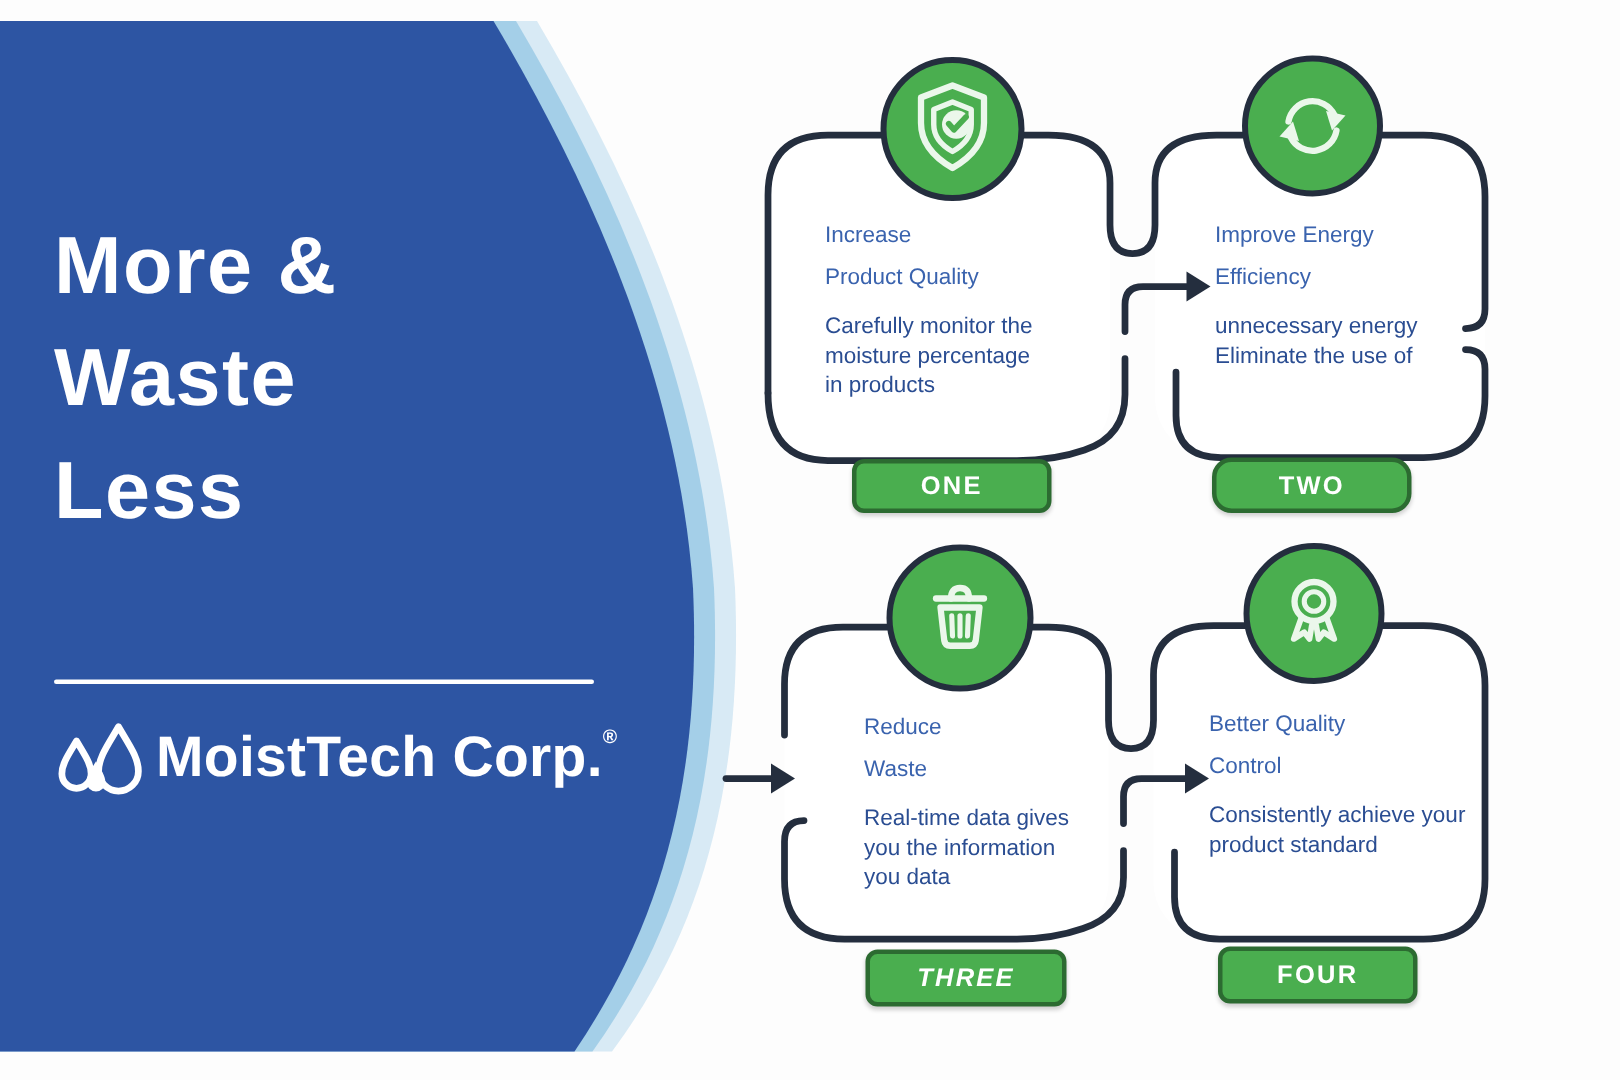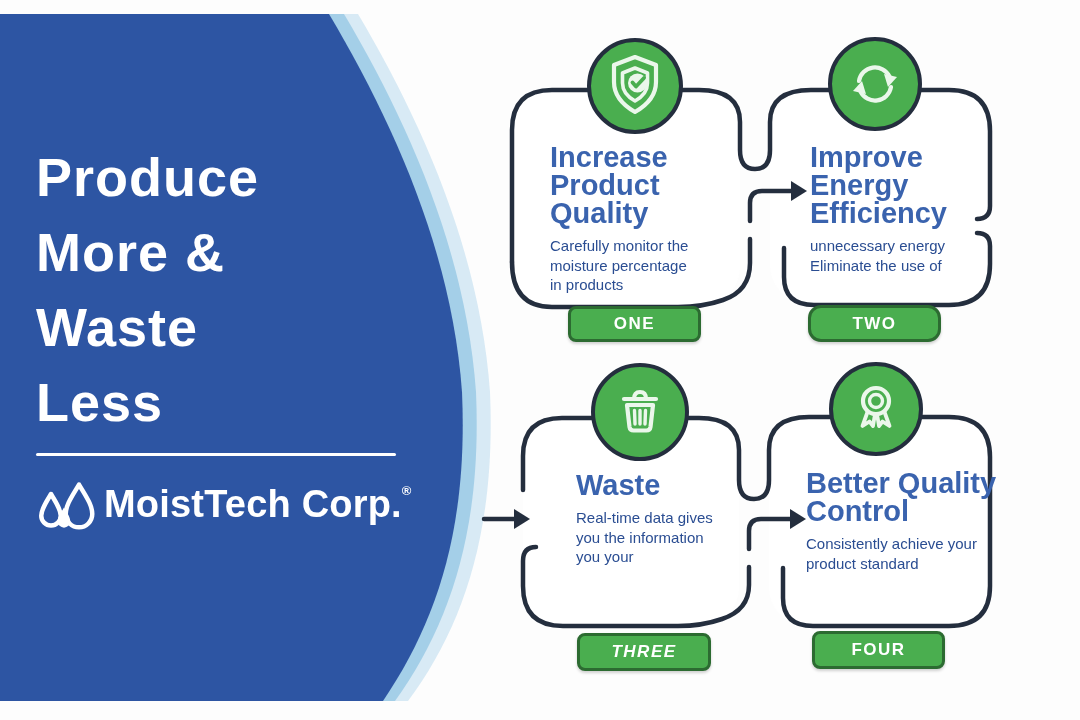--- a/index.html
+++ b/index.html
@@ -25,21 +25,21 @@
   }
   .divider{position:absolute;left:36px;top:453px;width:360px;height:3px;background:#ffffff;border-radius:2px;}
   .brand{
     position:absolute;left:104px;top:483px;color:#ffffff;
     font-size:38px;font-weight:bold;letter-spacing:0.2px;white-space:nowrap;
   }
   .brand .reg{font-size:13px;vertical-align:22px;font-weight:bold;}
 
   
   .card-text{position:absolute;}
-  .card-title{font-size:29px;font-weight:bold;color:var(--title_blue,#3a63ae);line-height:28px;margin-bottom:9px;}
+  .card-title{font-size:15px;font-weight:normal;color:var(--title_blue,#3a63ae);line-height:28px;margin-bottom:9px;}
   .card-body{font-size:15px;color:var(--body_blue,#2a4d92);line-height:19.5px;}
   .text-one{left:550px;top:143px;width:205px;}
   .text-two{left:810px;top:143px;width:195px;}
   .text-three{left:576px;top:471px;width:205px;}
   .text-four{left:806px;top:469px;width:205px;}
 
   
   .badge{
     position:absolute;box-sizing:border-box;
     background:var(--green,#4aae4f);border:3px solid var(--tab_border,#2c6b31);
@@ -143,21 +143,20 @@
       <g transform="translate(13,0) scale(1.02)">
         <path d="M 0,-24 C 7,-12 13,-4 13,5 A 13,13 0 1 1 -13,5 C -13,-4 -7,-12 0,-24 Z" fill="none" stroke="#ffffff" stroke-width="4.4" stroke-linejoin="round"></path>
       </g>
       <g transform="translate(-2,10) scale(0.48)">
         <path d="M 0,-24 C 7,-12 13,-4 13,5 A 13,13 0 1 1 -13,5 C -13,-4 -7,-12 0,-24 Z" fill="#ffffff"></path>
       </g>
     </g>
   </svg>
 
   <div class="headline">
-    <div>Produce</div>
     <div>More &amp;</div>
     <div>Waste</div>
     <div>Less</div>
   </div>
   <div class="divider"></div>
   <div class="brand"><span>MoistTech Corp.</span><span class="reg">®</span></div>
 
   <div class="card-text text-one">
     <div class="card-title">
       <div>Increase</div>
@@ -176,26 +175,27 @@
       <div>Efficiency</div>
     </div>
     <div class="card-body">
       <div>unnecessary energy</div>
       <div>Eliminate the use of</div>
     </div>
   </div>
 
   <div class="card-text text-three">
     <div class="card-title">
+      <div>Reduce</div>
       <div>Waste</div>
     </div>
     <div class="card-body">
       <div>Real-time data gives</div>
       <div>you the information</div>
-      <div>you your</div>
+      <div>you data</div>
     </div>
   </div>
 
   <div class="card-text text-four">
     <div class="card-title">
       <div>Better Quality</div>
       <div>Control</div>
     </div>
     <div class="card-body">
       <div>Consistently achieve your</div>

